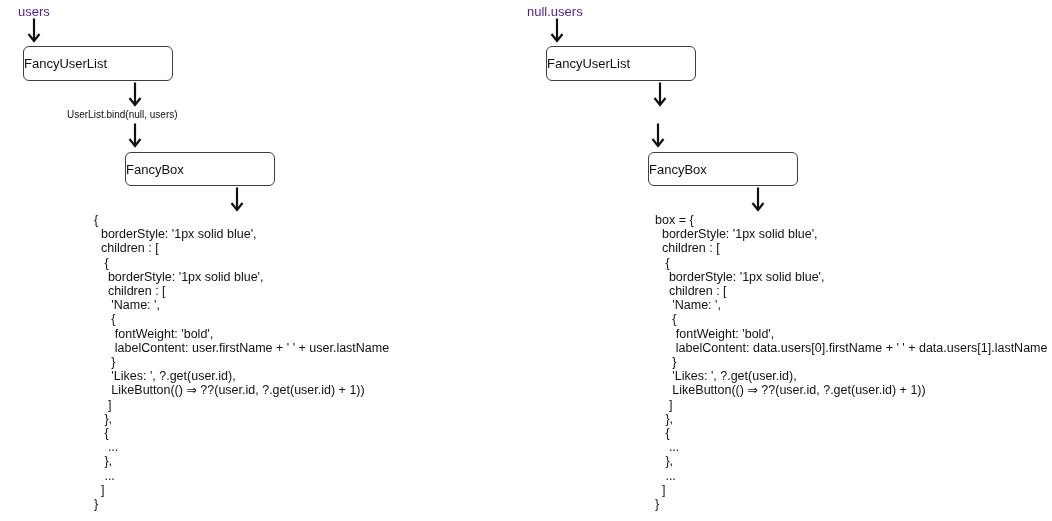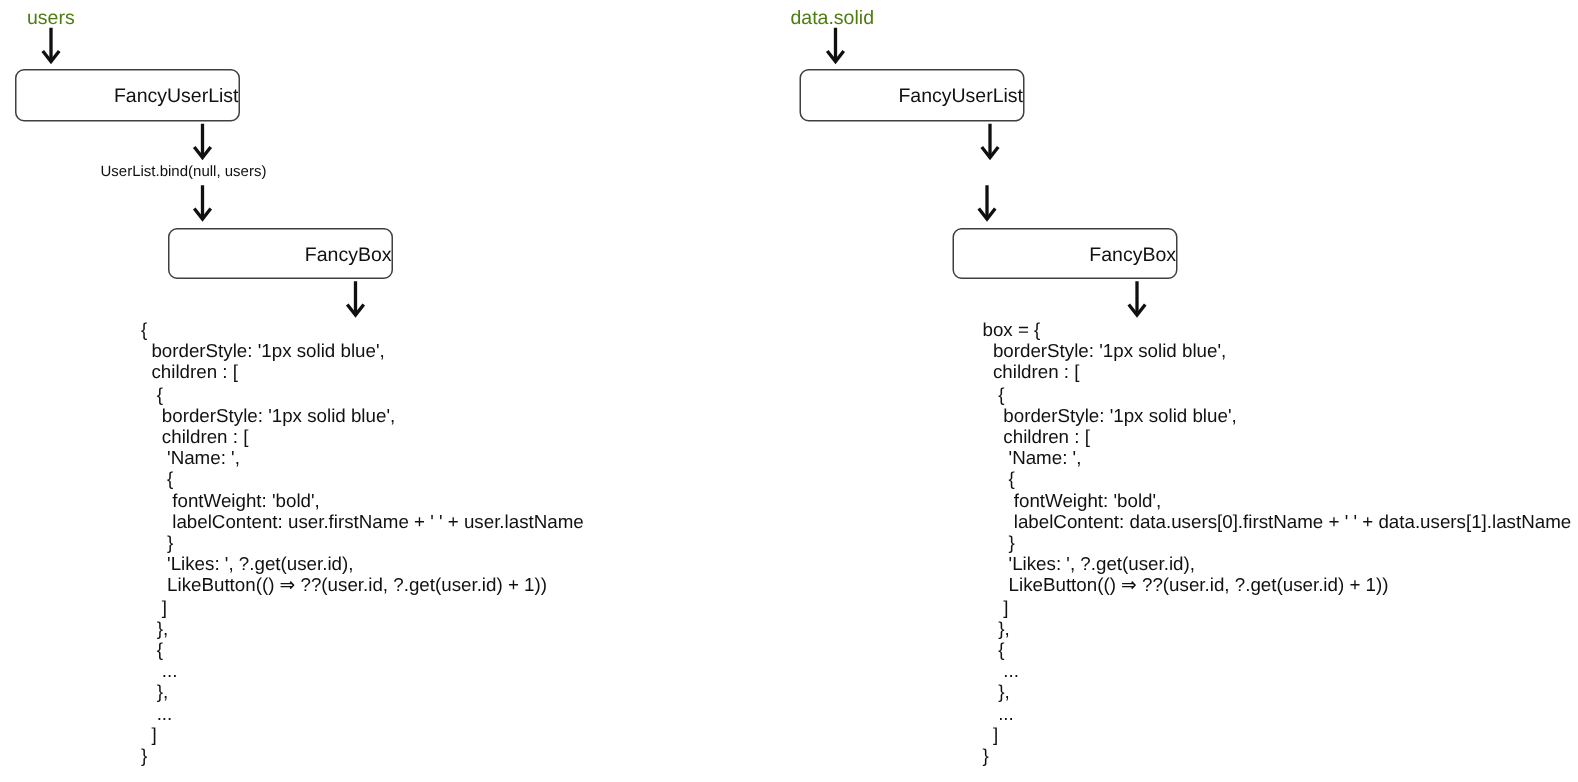--- a/index.html
+++ b/index.html
@@ -9,32 +9,33 @@
     height: 521px;
     background: #ffffff;
     font-family: "Liberation Sans", "DejaVu Sans", sans-serif;
     color: #111111;
     overflow: hidden;
   }
   .abs { position: absolute; }
   .src-label {
     font-size: 13px;
     white-space: nowrap;
-    color: #4d7c0f;
+    color: #4c1d95;
   }
   .flow-box {
     border: 1px solid #3f3f3f;
     border-radius: 6px;
     background: #ffffff;
     display: flex;
     align-items: center;
-    justify-content: flex-end;
+    justify-content: flex-start;
     font-size: 13px;
     box-sizing: border-box;
     white-space: nowrap;
+    margin-left: 13px;
   }
   .bind-text {
     font-size: 10px;
     white-space: nowrap;
   }
   .code {
     margin: 0;
     font-family: "Liberation Sans", "DejaVu Sans", sans-serif;
     font-size: 12.5px;
     line-height: 14.2px;
@@ -100,21 +101,21 @@
    {
     ...
    },
    ...
   ]
 }</pre>
   </div>
 
   <div class="abs" style="left:0; top:0; width:1052px; height:521px;">
 
-    <div class="abs src-label" style="left:527px; top:4px;">data.solid</div>
+    <div class="abs src-label" style="left:527px; top:4px;">null.users</div>
 
     <svg class="abs arrow" style="left:548px; top:18px;" width="18" height="26" viewBox="0 0 18 26">
       <line x1="9" y1="0.5" x2="9" y2="21.5" stroke="#101010" stroke-width="2.2"></line>
       <polyline points="3.5,16 9,23 14.5,16" fill="none" stroke="#101010" stroke-width="2.2"></polyline>
     </svg>
 
     <div class="abs flow-box" style="left:533px; top:46px; width:150px; height:35px;">
       <span>FancyUserList</span>
     </div>
 

